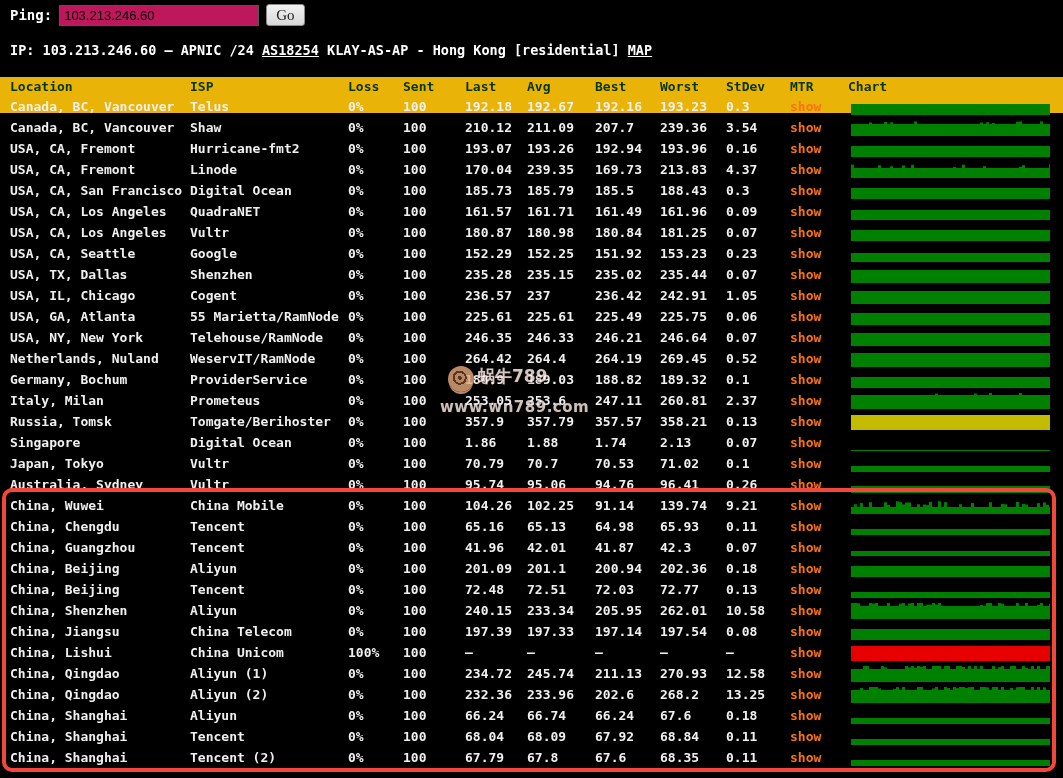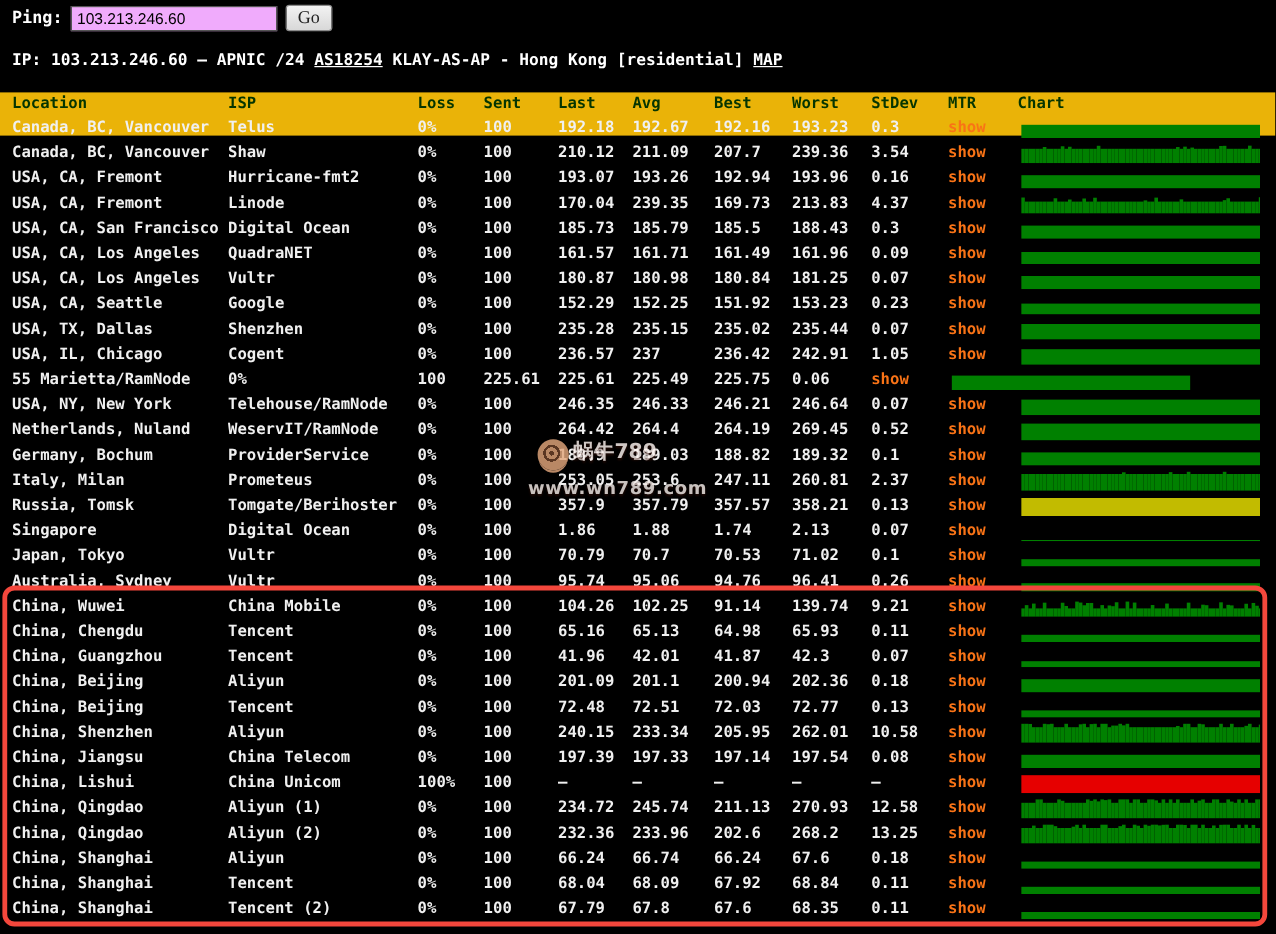--- a/index.html
+++ b/index.html
@@ -6,21 +6,21 @@
   body { background:#000; }
   .screen {
     position:relative; width:1063px; height:778px; background:#000;
     font-family:"DejaVu Sans Mono","Liberation Mono",monospace;
     font-weight:bold; overflow:hidden;padding-left:36px;
   }
   
   .topbar { position:absolute; top:4px; left:10px; display:flex; align-items:center; gap:7px; }
   .ping-label { color:#fff; font-size:14px; }
   .ping-input {
-    width:172px; height:21px; background:#f0abfc; color:#000; border:1px solid #555;
+    width:200px; height:21px; background:#be185d; color:#000; border:1px solid #555;
     font-family:"Liberation Sans",sans-serif; font-size:13px; padding:0 4px;
   }
   .go-btn {
     height:22px; padding:0 9px; font-family:Liberation Serif, serif; font-size:15px;
     color:#222; background:linear-gradient(#f2f2f2,#d8d8d8); border:1px solid #8a8a8a; border-radius:3px;
   }
   
   .ipline { position:absolute; top:42px; left:10px; color:#fff; font-size:13.5px; white-space:pre; }
   .ipline a { color:#fff; text-decoration:underline; cursor:pointer; }
   
@@ -381,20 +381,21 @@
         <div>242.91</div>
         <div>1.05</div>
         <div><a class="show">show</a></div>
         <div class="chart-cell">
           <svg width="199" height="16">
             <rect x="0" y="3" width="199" height="13" fill="#008000"></rect>
           </svg>
         </div>
       </div>
       <div class="tr">
+        <div>USA, GA, Atlanta</div>
         <div>55 Marietta/RamNode</div>
         <div>0%</div>
         <div>100</div>
         <div>225.61</div>
         <div>225.61</div>
         <div>225.49</div>
         <div>225.75</div>
         <div>0.06</div>
         <div><a class="show">show</a></div>
         <div class="chart-cell">

